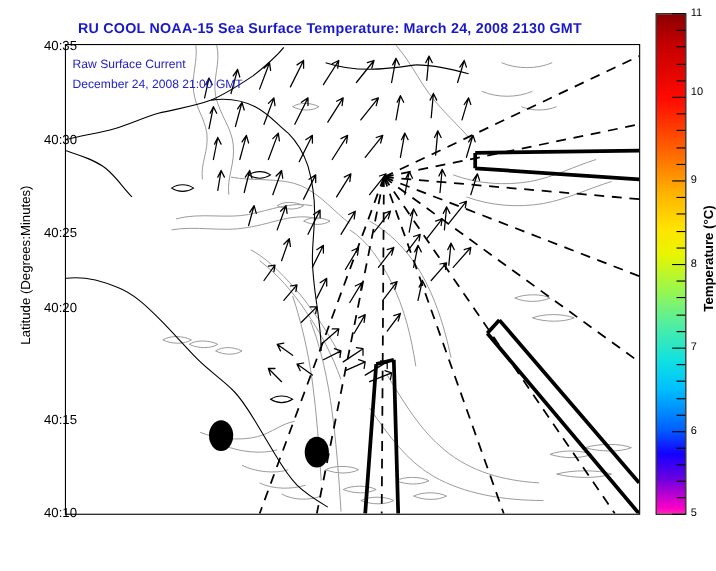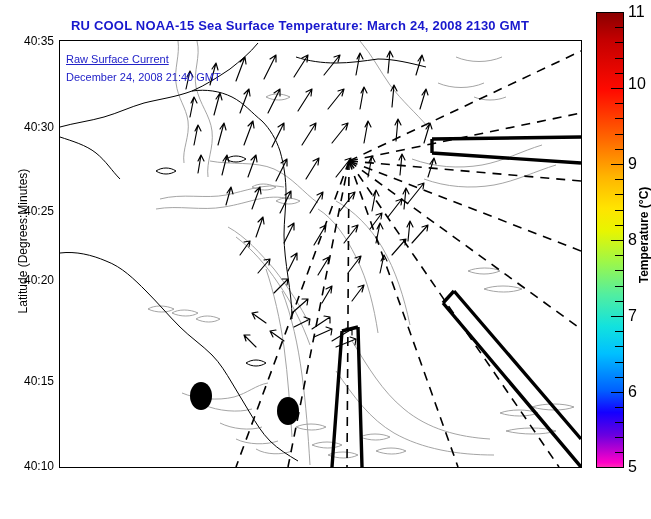--- a/index.html
+++ b/index.html
@@ -45,21 +45,21 @@
     overflow: hidden;
   }
   #map-svg { position: absolute; left: 0; top: 0; }
   
   .plot-annotation {
     position: absolute;
     font-size: 11px;
     color: #2222c8;
     white-space: nowrap;
   }
-  #annot-line1 { left: 6px; top: 12px; text-decoration: underline; }
+  #annot-line1 { left: 6px; top: 12px; }
   #annot-line2 { left: 6px; top: 30px; }
   
   #vector-scale {
     position: absolute;
     left: 6px;
     bottom: 12px;
     width: 86px;
   }
   #vector-scale-label {
     font-size: 11px;
@@ -76,20 +76,21 @@
     color: #000000;
     white-space: nowrap;
     transform: translateY(-50%);
   }
   #ytick-labels {
     position: absolute;
     left: 0;
     top: 40px;
     width: 54px;
     height: 428px;
+    padding-left: 16px;
   }
   .xtick-label {
     position: absolute;
     top: 0;
     font-size: 12px;
     color: #000000;
     white-space: nowrap;
     transform: translateX(-50%);
   }
   #xtick-labels {
@@ -157,21 +158,21 @@
   .cb-major-tick {
     position: absolute;
     left: 15px;
     width: 12px;
     height: 0;
     border-top: 1px solid #000000;
   }
   .cb-tick-label {
     position: absolute;
     left: 32px;
-    font-size: 16px;
+    font-size: 10px;
     color: #000000;
     white-space: nowrap;
     transform: translateY(-50%);
   }
   #colorbar-title {
     position: absolute;
     left: 534px;
     top: 228px;
     width: 220px;
     text-align: center;
@@ -370,21 +371,21 @@
           <path d="M310,188 l12,-16 M322,172 l-6,2 M322,172 l-1,6"></path>
           <path d="M328,176 l14,-18 M342,158 l-6,2 M342,158 l-1,6"></path>
           <path d="M348,162 l16,-20 M364,142 l-6,2 M364,142 l-1,6"></path>
           <path d="M332,214 l14,-16 M346,198 l-6,1 M346,198 l-1,6"></path>
           <path d="M352,202 l16,-18 M368,184 l-6,2 M368,184 l-1,6"></path>
         </g>
       </g>
     </svg>
 
     <div class="plot-annotation" id="annot-line1">Raw Surface Current</div>
-    <div class="plot-annotation" id="annot-line2">December 24, 2008 21:40 GMT</div>
+    <div class="plot-annotation" id="annot-line2">December 24, 2008 21:00 GMT</div>
 
   </div>
 
   <div id="ytick-labels">
     <div class="ytick-label" style="top:1px">40:35</div>
     <div class="ytick-label" style="top:87px">40:30</div>
     <div class="ytick-label" style="top:171px">40:25</div>
     <div class="ytick-label" style="top:240px">40:20</div>
     <div class="ytick-label" style="top:341px">40:15</div>
     <div class="ytick-label" style="top:426px">40:10</div>

